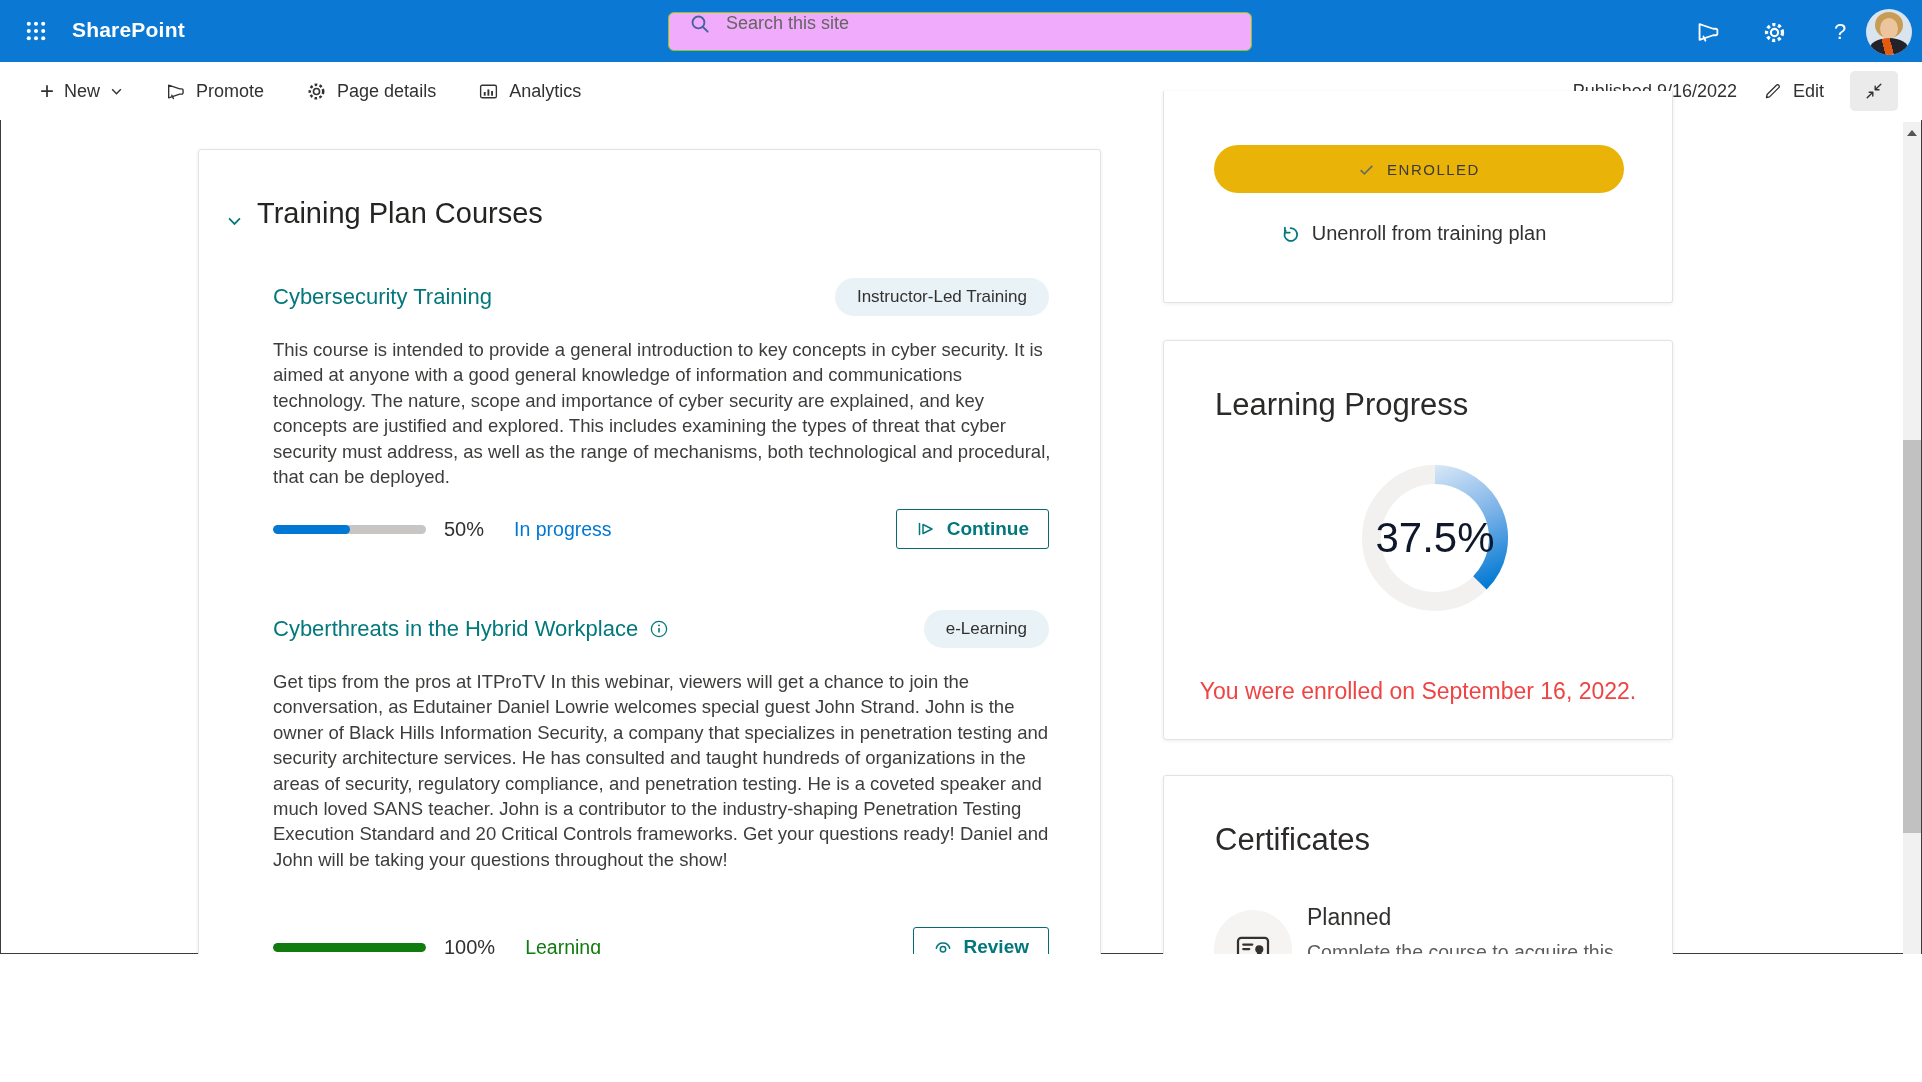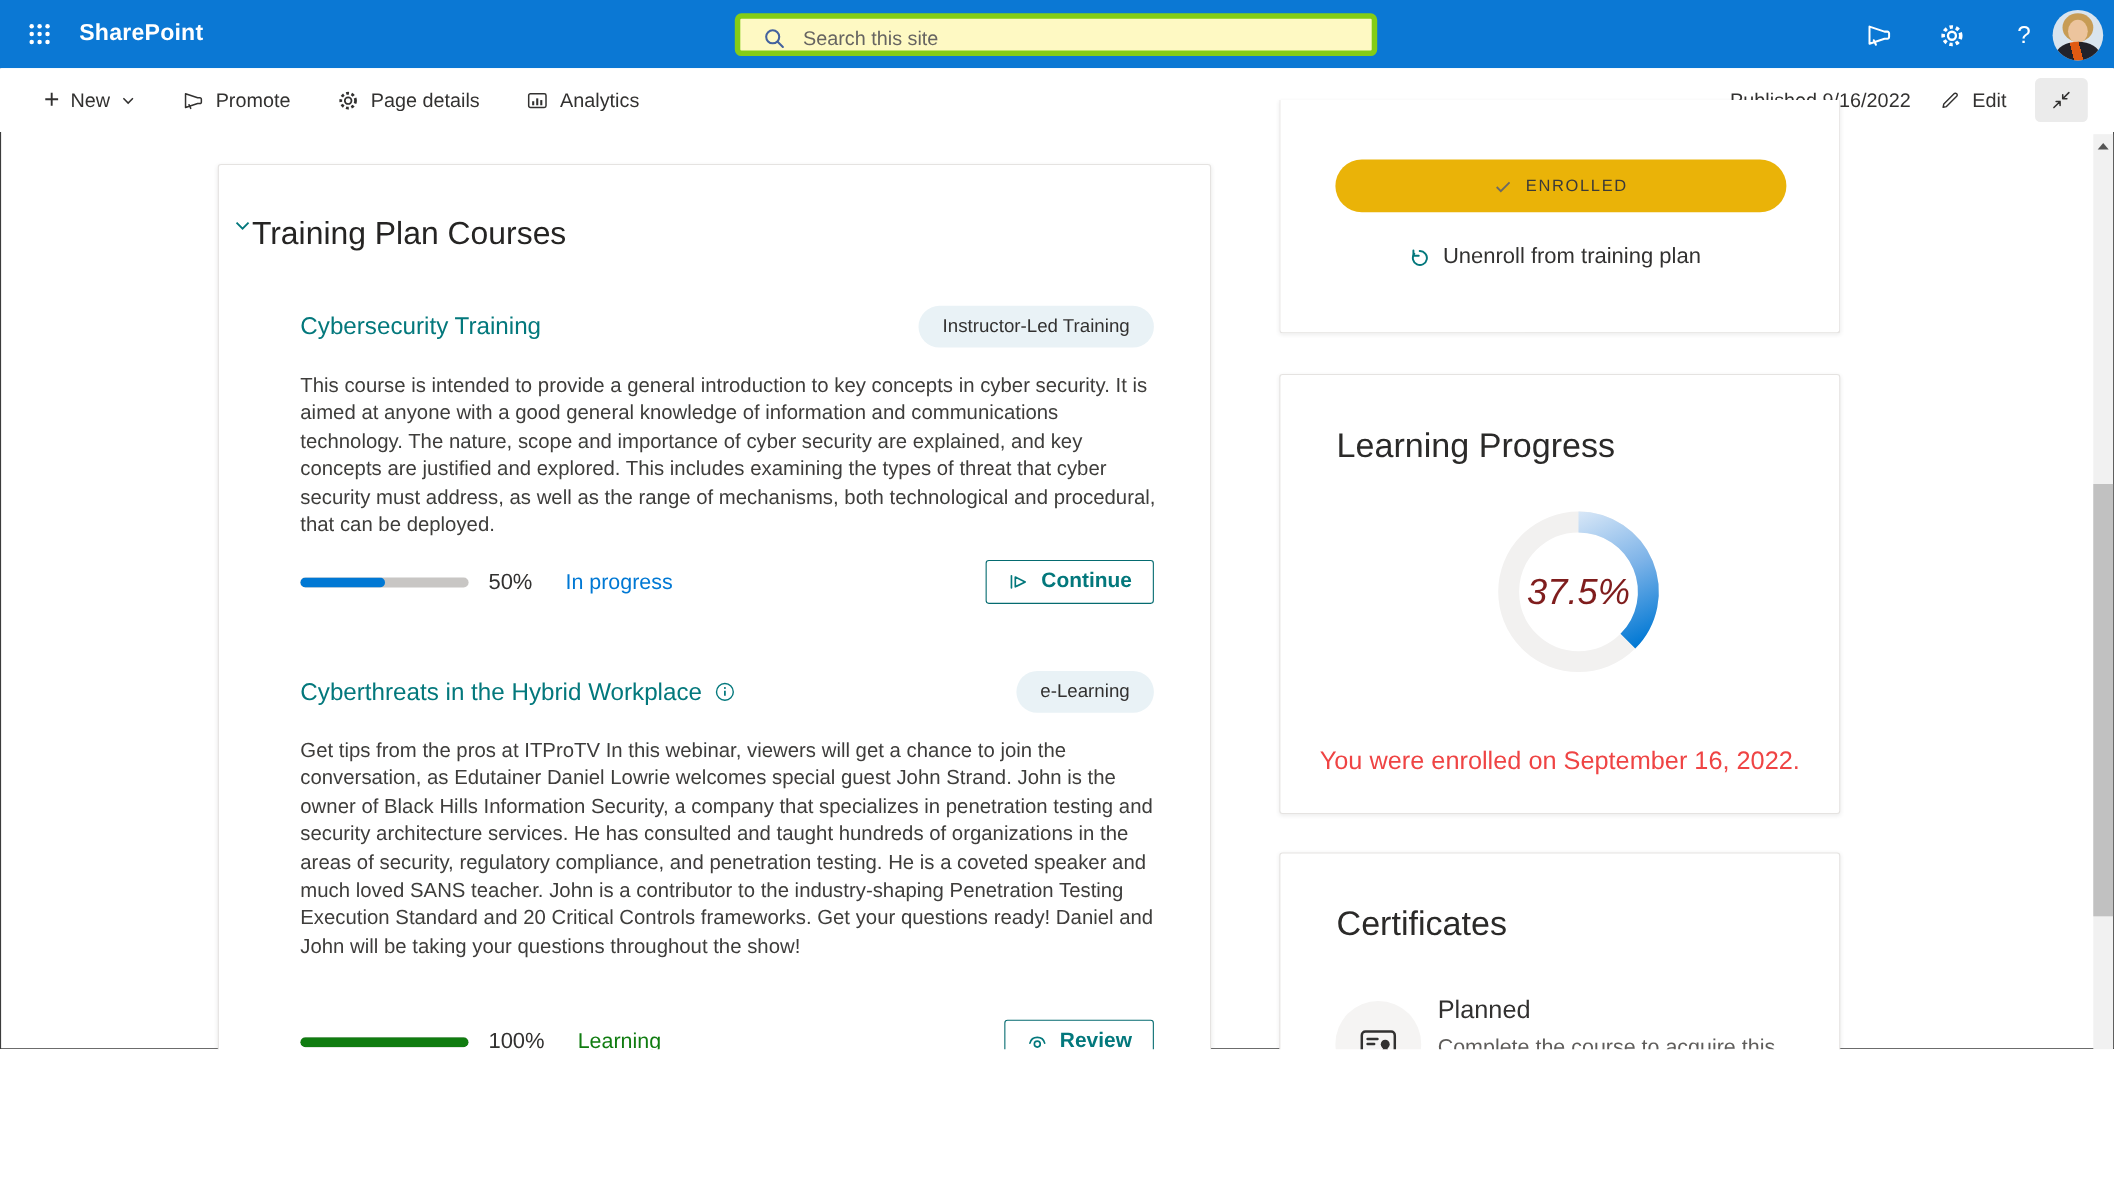--- a/index.html
+++ b/index.html
@@ -5,22 +5,22 @@
   * { margin:0; padding:0; box-sizing:border-box; }
   html,body { background:#fff; }
   body { font-family:"Liberation Sans","DejaVu Sans",sans-serif; color:#323130; }
   .screen { position:relative; width:1922px; height:954px; background:#fff; overflow:hidden;
             box-shadow: inset 0 0 0 1px #3c3c3c; }
 
   
   .suitebar { position:absolute; left:0; top:0; width:1922px; height:62px; background:#0b78d4; }
   .waffle { position:absolute; left:24px; top:19px; width:24px; height:24px; cursor:pointer; }
   .brand { position:absolute; left:72px; top:18px; color:#fff; font-size:21px; font-weight:700; letter-spacing:.2px; }
-  .searchbox { position:absolute; left:668px; top:12px; width:584px; height:39px; background:#fef9c3;
-               border:5px solid #84cc16; border-radius:6px; display:flex; align-items:flex-end; padding:0 14px 0 20px; }
+  .searchbox { position:absolute; left:668px; top:12px; width:584px; height:39px; background:#f0abfc;
+               border:1px solid #84cc16; border-radius:6px; display:flex; align-items:flex-start; padding:0 14px 0 20px; }
   .searchbox input { border:none; outline:none; flex:1; font-size:18px; color:#323130; margin-left:15px;
                      font-family:"Liberation Sans","DejaVu Sans",sans-serif; background:transparent; }
   .searchbox input::placeholder { color:#666461; }
   .suite-icon { position:absolute; top:19px; width:26px; height:26px; color:#fff; display:flex;
                 align-items:center; justify-content:center; cursor:pointer; }
   .q-icon { font-size:22px; font-weight:400; color:#fff; }
   .avatar { position:absolute; left:1866px; top:9px; width:46px; height:46px; border-radius:50%;
             background:#d9e4ee; overflow:hidden; cursor:pointer; }
   .avatar .hair { position:absolute; top:3px; left:9px; width:28px; height:26px; border-radius:50%; background:#c79c55; }
   .avatar .face { position:absolute; top:9px; left:14px; width:18px; height:21px; border-radius:50%; background:#ecc49d; }
@@ -37,21 +37,21 @@
   .published { font-size:18px; color:#323130; }
   .collapse-btn { width:48px; height:40px; background:#ebebeb; border-radius:5px; display:flex;
                   align-items:center; justify-content:center; cursor:pointer; }
 
   
   .card { position:absolute; background:#fff; border:1px solid #e5e3e1; border-radius:3px;
           box-shadow:0 1px 4px rgba(0,0,0,.07); }
 
   
   .main-card { left:198px; top:149px; width:903px; height:960px; }
-  .section-head { position:absolute; left:13px; top:47px; display:flex; align-items:flex-start; }
+  .section-head { position:absolute; left:27px; top:47px; display:flex; align-items:flex-end; gap:14px; }
   .section-title { font-size:29px; color:#252423; }
   .course-head { position:absolute; left:74px; right:51px; height:40px; display:flex; align-items:center; }
   .course-title { font-size:22px; color:#03787c; cursor:pointer; }
   .info-icon { margin-left:12px; display:inline-flex; cursor:pointer; }
   .badge { margin-left:auto; height:38px; border-radius:19px; background:#e9f2f6; color:#323130;
            font-size:17px; display:flex; align-items:center; padding:0 22px; }
   .course-desc { position:absolute; left:74px; width:778px; font-size:18.5px; line-height:25.4px; color:#3e3d3b; }
   .progress-row { position:absolute; left:74px; right:51px; height:42px; display:flex; align-items:center; }
   .pbar { width:153px; height:9px; border-radius:5px; background:#c8c6c4; overflow:hidden; }
   .pbar .fill { height:100%; border-radius:5px; }
@@ -73,21 +73,21 @@
                    gap:12px; cursor:pointer; font-family:inherit; }
   .enrolled-label { font-size:15px; letter-spacing:1.5px; color:#3b3a39; }
   .unenroll { position:absolute; left:0; right:12px; top:131px; display:flex; align-items:center;
               justify-content:center; gap:12px; cursor:pointer; }
   .unenroll-label { font-size:20px; color:#323130; }
 
   .progress-card { left:1163px; top:340px; width:510px; height:400px; }
   .panel-title { position:absolute; left:51px; top:46px; font-size:31px; color:#2b2a29; }
   .donut-wrap { position:absolute; left:191px; top:117px; width:160px; height:160px; }
   .donut-label { position:absolute; inset:0; display:flex; align-items:center; justify-content:center;
-                 font-size:33px; color:#7f1d1d;font-style:italic; }
+                 font-size:42px; color:#0f172a; }
   .legend-row { position:absolute; left:0; right:0; top:293px; display:flex; align-items:center;
                 justify-content:center; gap:12px; }
   .legend-dot { width:11px; height:11px; border-radius:50%; background:#0078d4; }
   .legend-text { font-size:23px; color:#323130; }
   .enroll-note { position:absolute; left:0; right:0; top:337px; text-align:center; font-size:23px; color:#ef4444; }
 
   .cert-card { left:1163px; top:775px; width:510px; height:245px;padding-left:44px; }
   .cert-row-icon { position:absolute; left:50px; top:134px; width:78px; height:78px; border-radius:50%;
                    background:#f5f4f3; display:flex; align-items:center; justify-content:center; }
   .cert-name { position:absolute; left:143px; top:128px; font-size:23px; color:#323130; }

